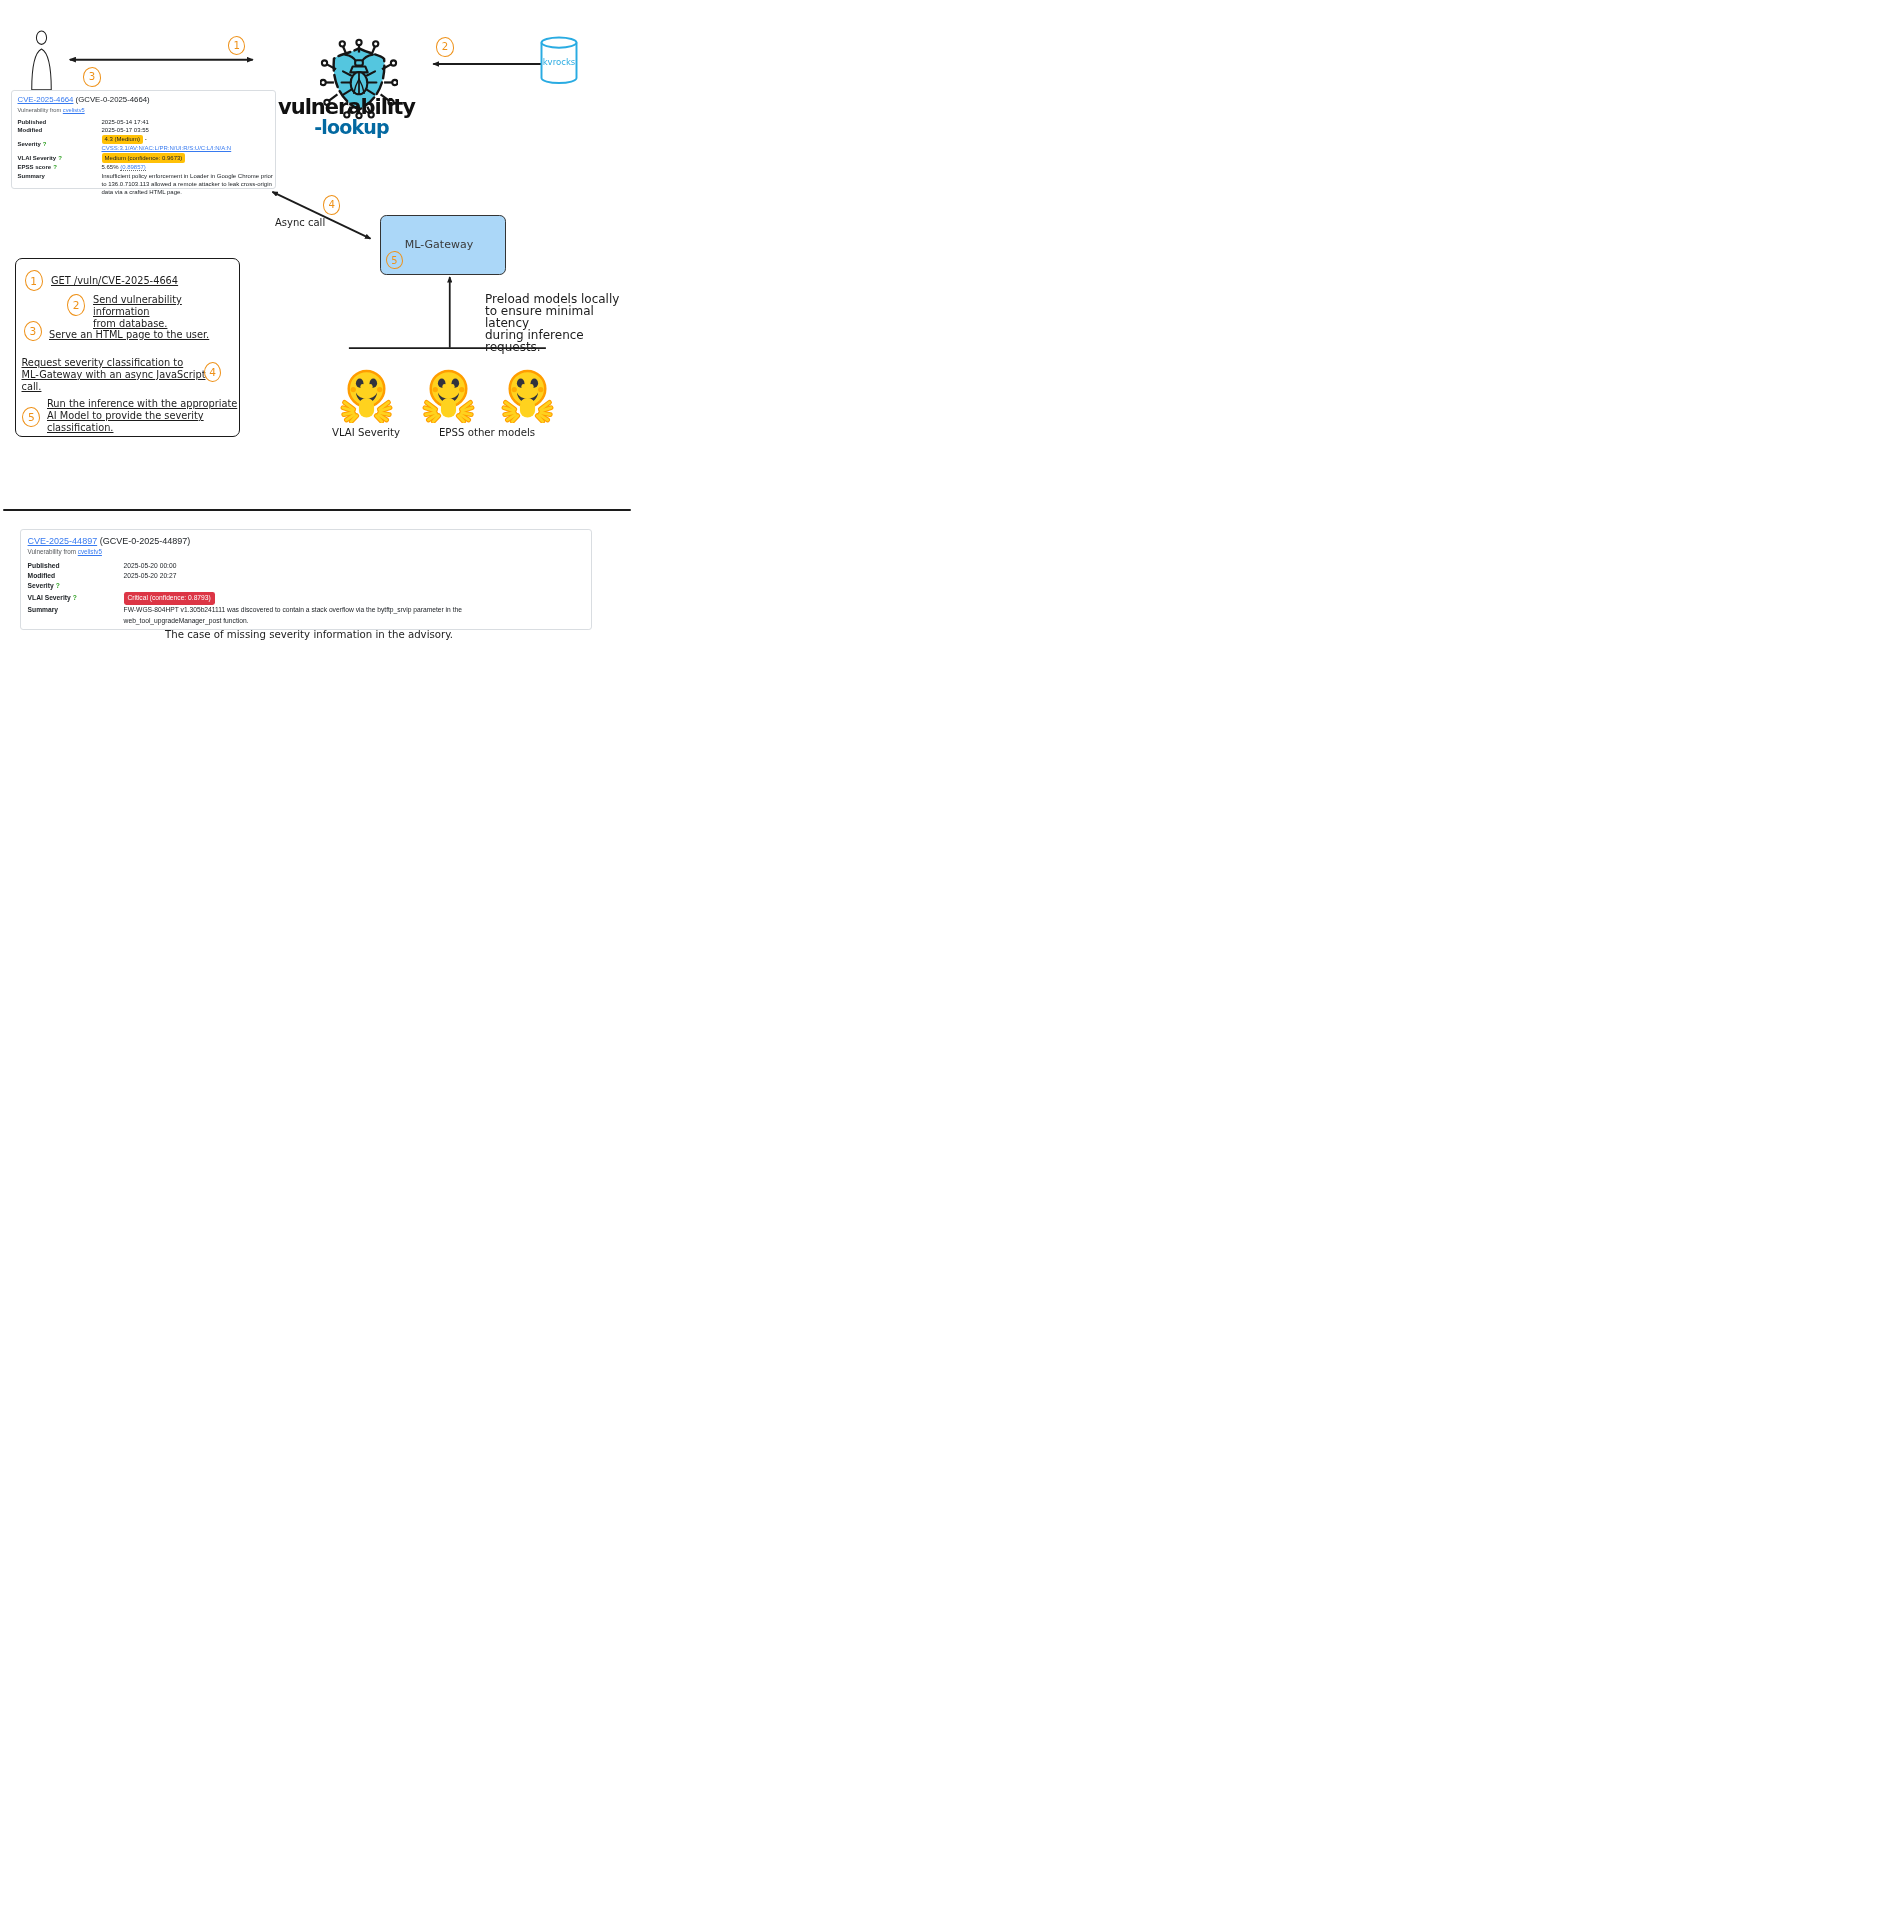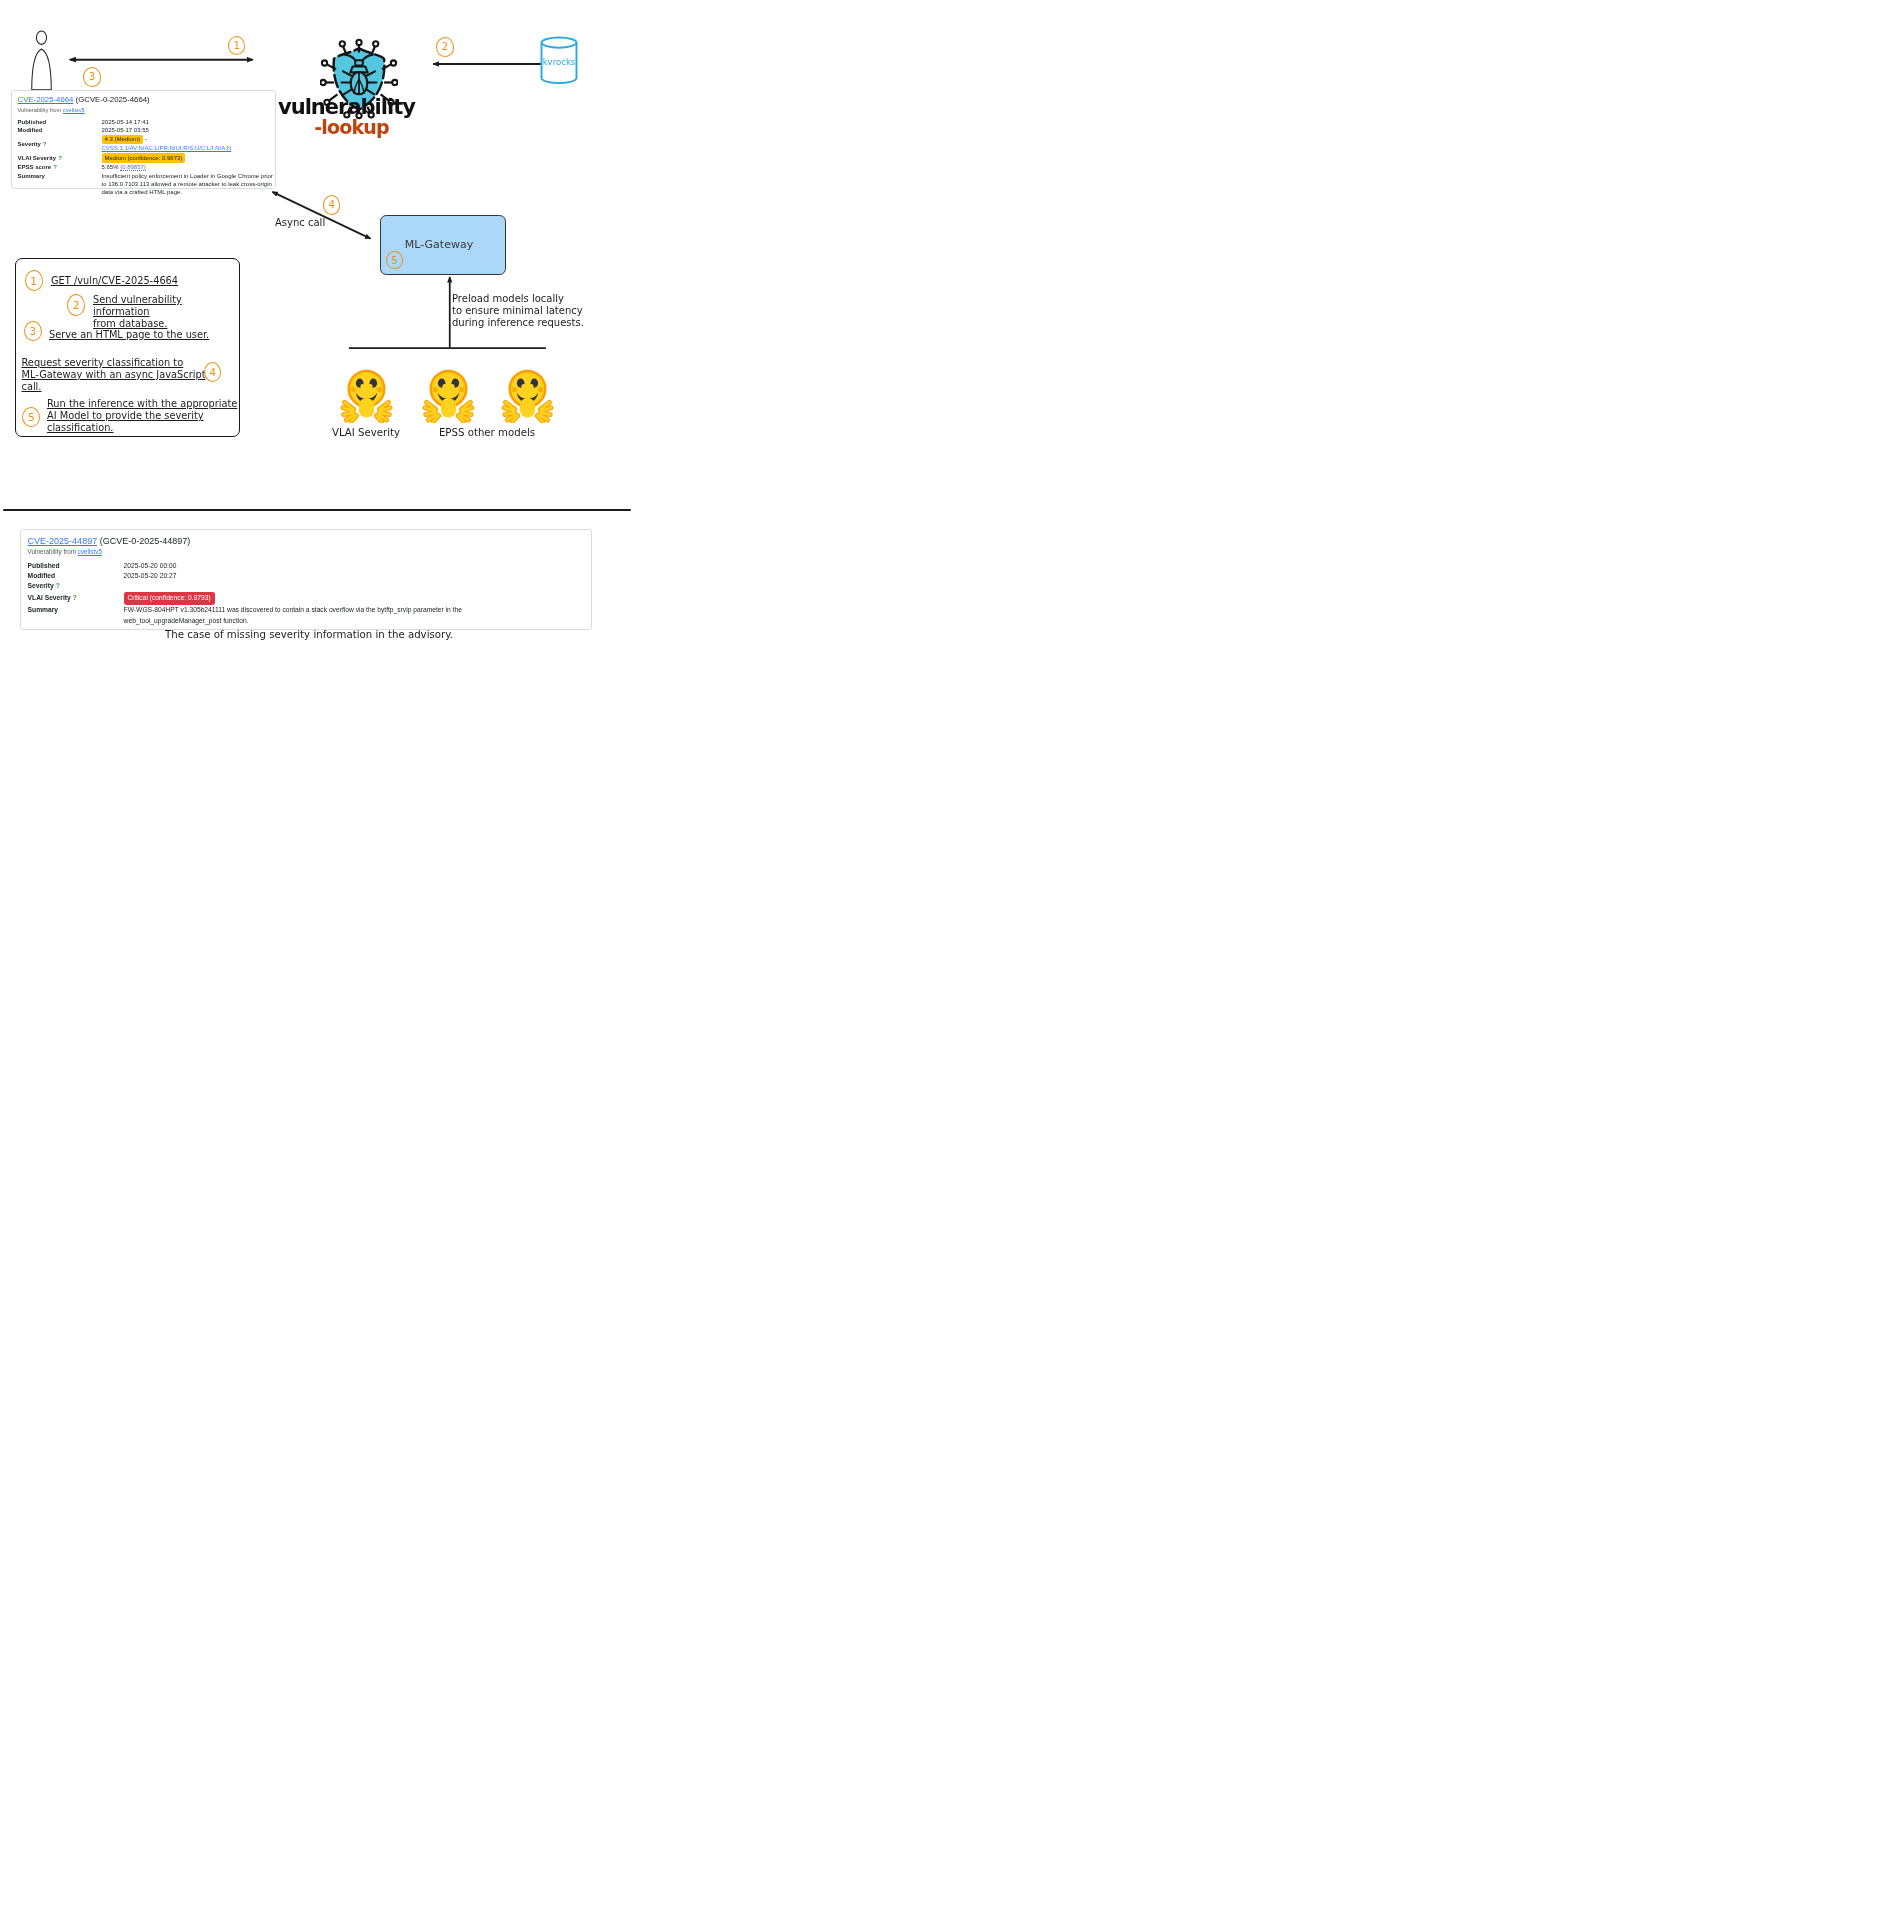--- a/index.html
+++ b/index.html
@@ -118,21 +118,21 @@
       <path d="M112,116 C121,132 125,144 127,157" stroke-width="4"></path>
       <path d="M89,106 L66,94" stroke-width="6"></path>
         <path d="M135,106 L158,94" stroke-width="6"></path>
       <path d="M88,126 L62,126" stroke-width="6"></path>
         <path d="M136,126 L162,126" stroke-width="6"></path>
       <path d="M91,146 L68,160" stroke-width="6"></path>
         <path d="M133,146 L156,160" stroke-width="6"></path>
     </g>
   </svg>
   <div class="logo-word" style="left:270px;top:95px;width:153px;font-size:21px;letter-spacing:-1px;color:#111;">vulnerability</div>
-  <div class="logo-word" style="left:275px;top:116px;width:153px;font-size:19px;letter-spacing:-0.8px;color:#c2410c;">-lookup</div>
+  <div class="logo-word" style="left:275px;top:116px;width:153px;font-size:19px;letter-spacing:-0.8px;color:#0369a1;">-lookup</div>
 
   <svg class="abs" style="left:539px;top:36px" width="40" height="49" viewBox="0 0 102 126">
     <ellipse cx="51" cy="17" rx="45" ry="13" fill="none" stroke="#29ABE2" stroke-width="5"></ellipse>
     <path d="M6,17 L6,108 A45,13 0 0 0 96,108 L96,17" fill="none" stroke="#29ABE2" stroke-width="5"></path>
     <text x="51" y="75" text-anchor="middle" font-family="DejaVu Sans, sans-serif" font-size="22" fill="#29ABE2">kvrocks</text>
   </svg>
 
   <div class="card" style="left:11px;top:90px;width:265px;height:99px;font-size:6px;line-height:8.4px;padding:4.7px 0 0 5.5px;box-sizing:border-box;">
     <div style="font-size:7.8px;margin-bottom:1.6px;">
       <a>CVE-2025-4664</a>
@@ -178,21 +178,21 @@
     </div>
   <div class="hand abs" style="left:275px;top:217px;font-size:10px;">Async call</div>
 
   <div id="mlbox">
     <div class="lbl hand">ML-Gateway</div>
     <div class="num" style="left:5.1px;top:35px;width:16.5px;height:18px;font-size:9.8px">
         <span>5</span>
       </div>
   </div>
 
-  <div class="hand abs" style="left:452px;top:293px;font-size:10px;line-height:12px;">Preload models locally
+  <div class="hand abs" style="left:452px;top:293px;font-size:12px;line-height:12px;padding-left:33px;">Preload models locally
 to ensure minimal latency
 during inference requests.</div>
 
   <div id="steps">
     <div class="num" style="left:8.6px;top:11px;width:18px;height:21px;font-size:10.6px">
         <span>1</span>
       </div>
     <div class="step-t hand" style="left:35px;top:15.7px;">GET /vuln/CVE-2025-4664</div>
     <div class="num" style="left:51px;top:35px;width:18px;height:22px;font-size:10.6px">
         <span>2</span>

